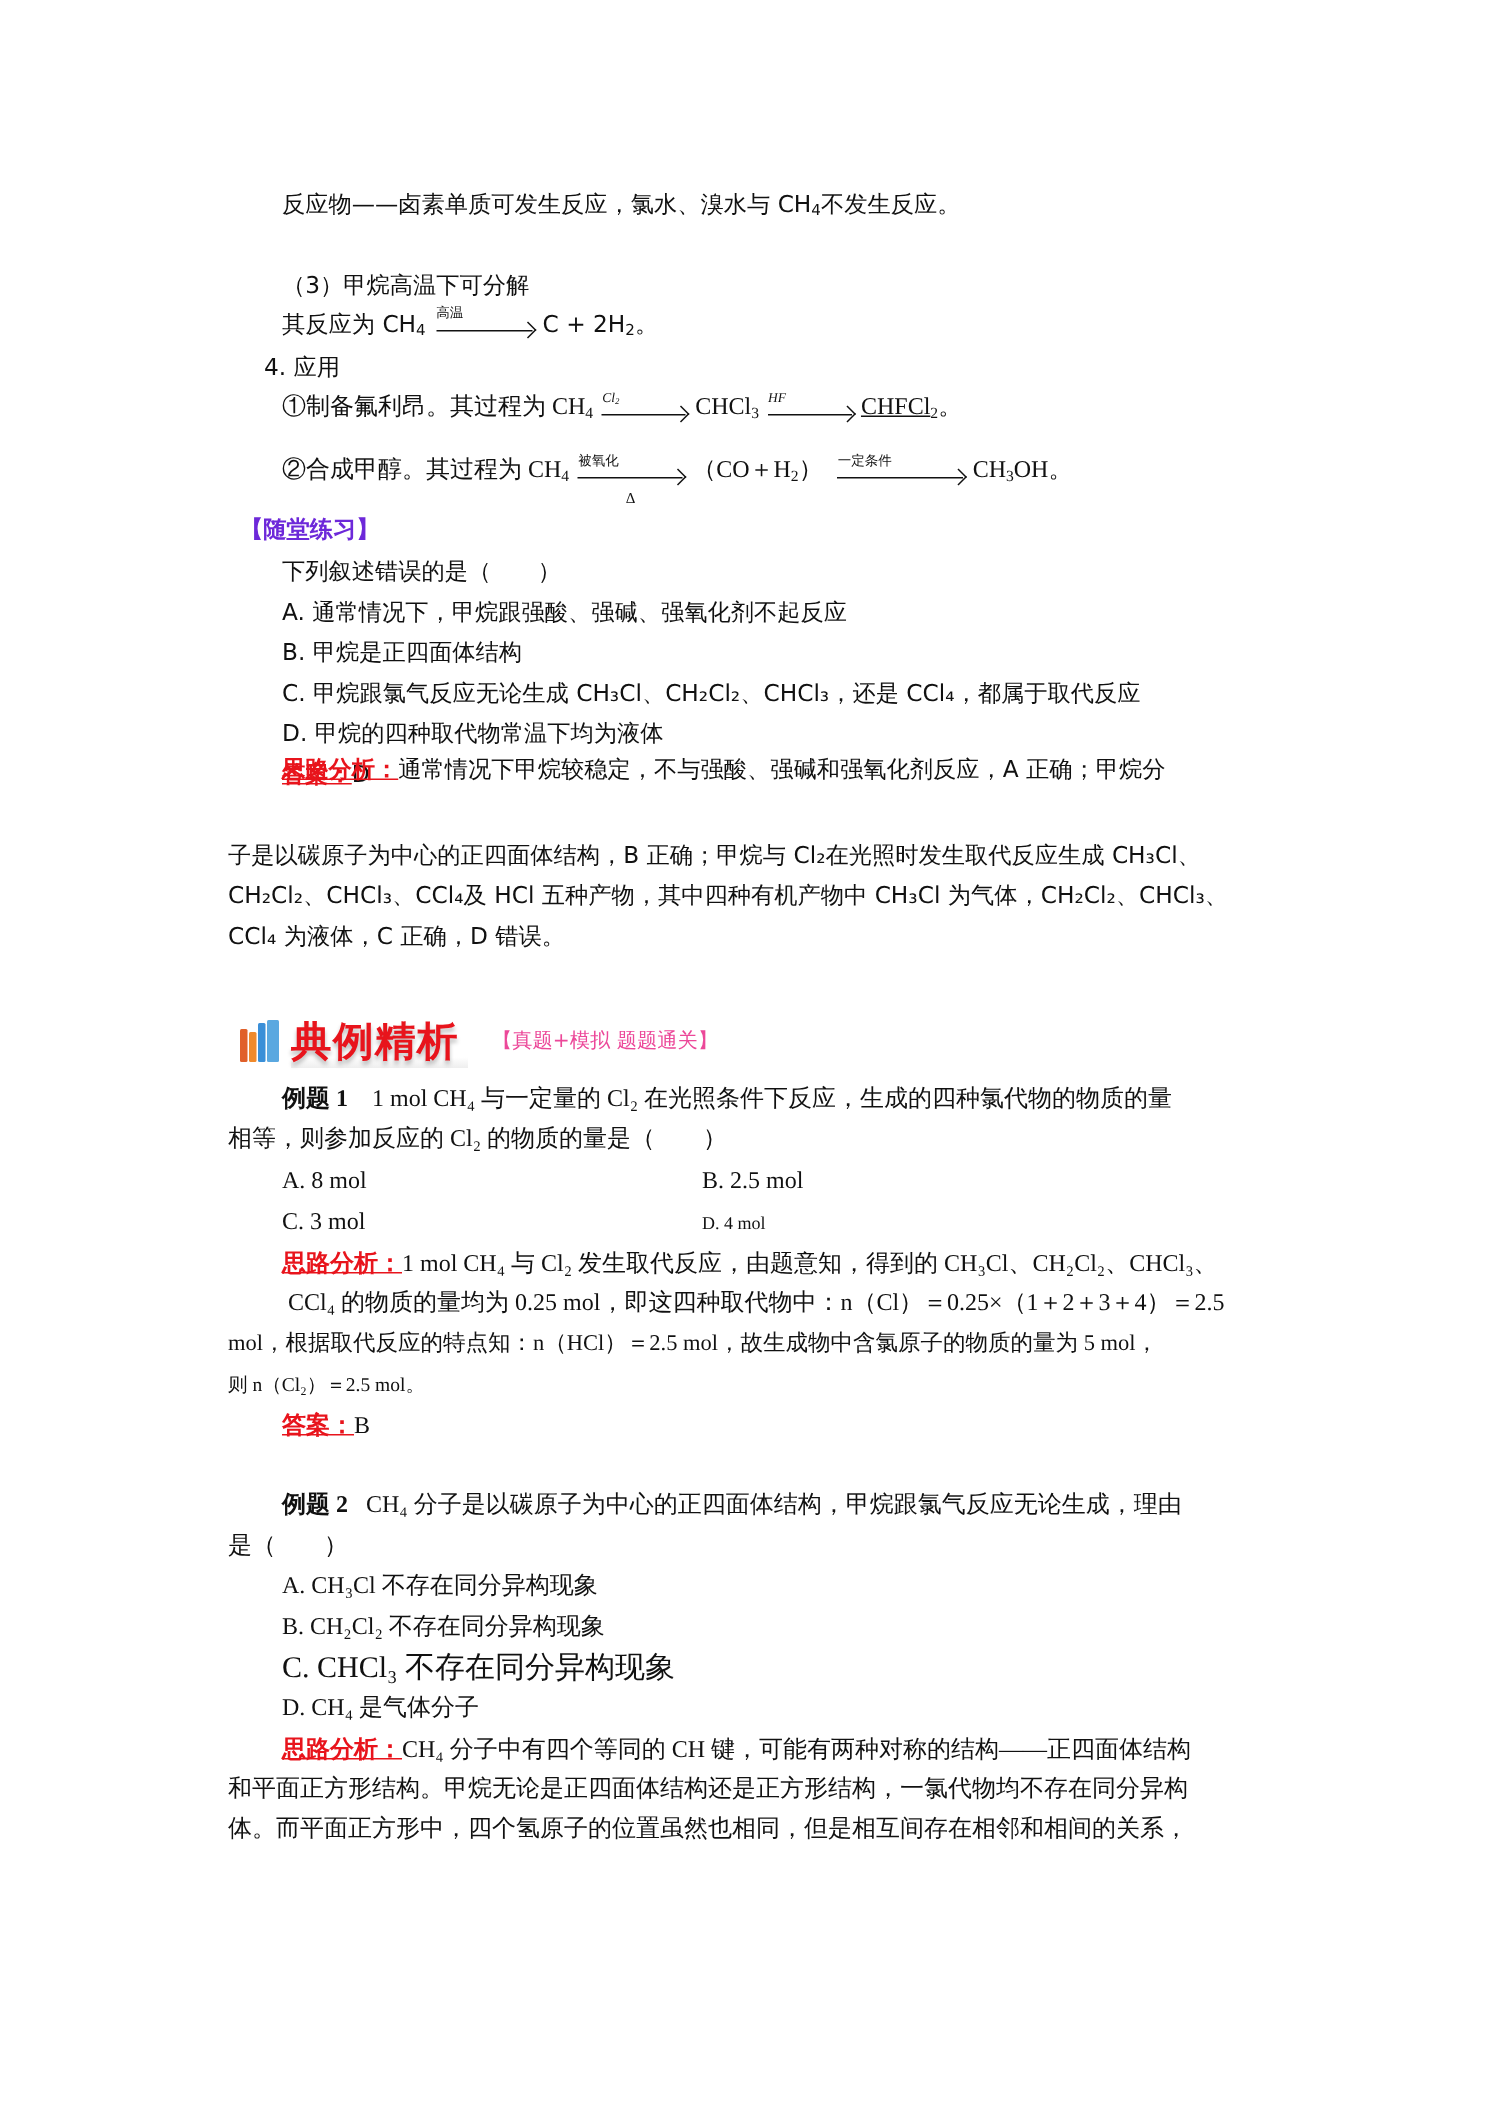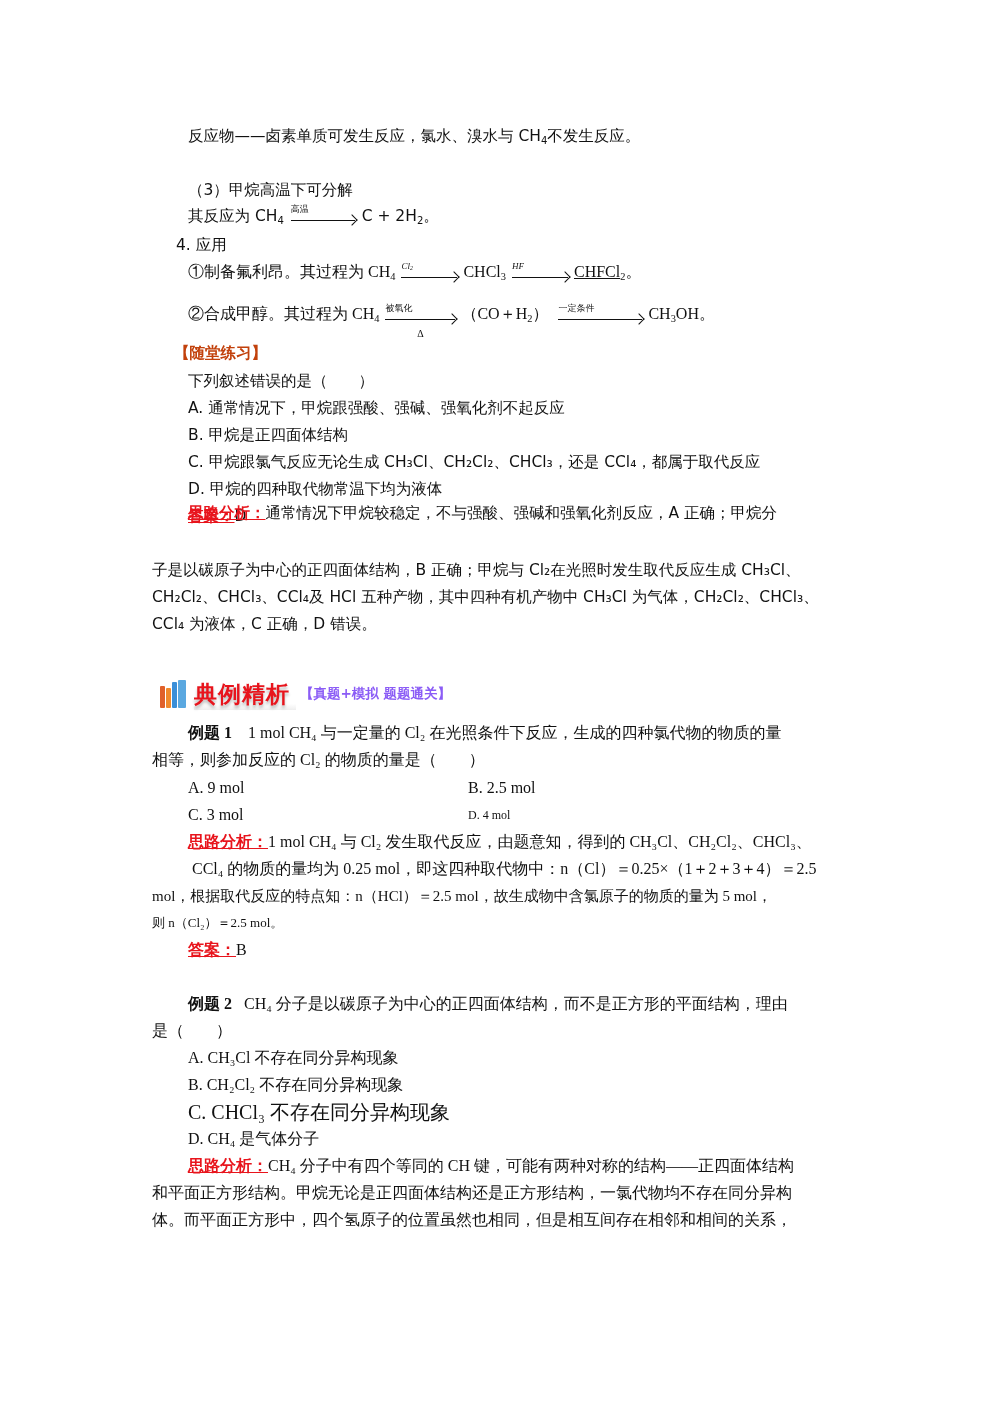--- a/index.html
+++ b/index.html
@@ -1,34 +1,34 @@
 <!DOCTYPE html>
 <html><head>
 <meta charset="utf-8">
 <style>
   html, body { margin: 0; padding: 0; background: #ffffff; }
   body { width: 1000px; height: 1414px; position: relative; overflow: hidden; color: #111; }
   .sans { font-family: "DejaVu Sans", "Liberation Sans", sans-serif; }
   .tnr { font-family: "Liberation Serif", "DejaVu Serif", serif; }
   .line { position: absolute; font-size: 15.5px; white-space: nowrap; line-height: 22px; }
   .red { color: #e8141c; font-weight: bold; text-decoration: underline; }
-  .blue { color: #c2410c; font-weight: bold; margin-left: 14px; }
+  .blue { color: #6d28d9; font-weight: bold; }
   sub { font-size: 0.65em; vertical-align: -0.25em; line-height: 0; }
   .arrow { display: inline-block; position: relative; vertical-align: middle; margin: 0 2px; }
   .arrow .shaft { display: block; height: 1px; background: #111; position: relative; top: 4px; }
   .arrow .shaft::after { content: ""; position: absolute; right: -1px; top: -4px; width: 7px; height: 7px; border-top: 1px solid #111; border-right: 1px solid #111; transform: rotate(45deg); }
   .arrow .above { position: absolute; left: 0; right: 0; top: -12px; font-size: 9px; line-height: 10px; }
   .arrow .above.it { font-style: italic; }
   .arrow .below { position: absolute; left: 0; right: 0; top: 14px; text-align: center; font-size: 10px; line-height: 10px; }
   .u { text-decoration: underline; }
   .banner { position: absolute; left: 160px; top: 673px; height: 42px; display: flex; align-items: center; }
   .books { display: flex; align-items: flex-end; gap: 1px; margin-right: 8px; }
   .bk { width: 5px; border-radius: 1px; }
-  .banner-title { font-family: "DejaVu Sans", sans-serif; font-weight: bold; font-size: 23px; color: #e8141c; letter-spacing: 1px; text-shadow: 0 3px 3px #bbb; padding-right: 6px; background: linear-gradient(#fff 0, #fff 80%, #eee 100%); }
-  .banner-sub { font-family: "DejaVu Sans", sans-serif; font-weight: bold; font-size: 13.5px; color: #8b5cf6; margin-left: 4px; }
+  .banner-title { font-family: "DejaVu Sans", sans-serif; font-weight: bold; font-size: 27px; color: #e8141c; letter-spacing: 1px; text-shadow: 0 3px 3px #bbb; padding-right: 6px; background: linear-gradient(#fff 0, #fff 80%, #eee 100%); }
+  .banner-sub { font-family: "DejaVu Sans", sans-serif; font-weight: normal; font-size: 13.5px; color: #ec4899; margin-left: 16px; }
 </style>
 </head>
 <body>
 
 <div class="line sans" style="left:188px; top:125px;">
   <span>反应物——卤素单质可发生反应，氯水、溴水与 CH</span><sub>4</sub><span>不发生反应。</span>
 </div>
 
 <div class="line sans" style="left:188px; top:179px;">（3）甲烷高温下可分解</div>
 <div class="line sans" style="left:188px; top:205px;">
@@ -77,36 +77,36 @@
     <div class="bk" style="height:28px; width:8px; background:#5aa8e0;"></div>
   </div>
   <span class="banner-title">典例精析</span>
   <span class="banner-sub">【真题+模拟 题题通关】</span>
 </div>
 
 <div class="line tnr" style="left:188px; top:722px; font-size:16px;">
   <b>例题 1</b>&nbsp;&nbsp;&nbsp;&nbsp;<span>1 mol CH₄ 与一定量的 Cl₂ 在光照条件下反应，生成的四种氯代物的物质的量</span>
 </div>
 <div class="line tnr" style="left:152px; top:749px; font-size:16px;">相等，则参加反应的 Cl₂ 的物质的量是（　　）</div>
-<div class="line tnr" style="left:188px; top:777px; font-size:16px;">A. 9 mol</div>
+<div class="line tnr" style="left:188px; top:777px; font-size:16px;">A. 8 mol</div>
 <div class="line tnr" style="left:468px; top:777px; font-size:16px;">B. 2.5 mol</div>
 <div class="line tnr" style="left:188px; top:804px; font-size:16px;">C. 3 mol</div>
 <div class="line tnr" style="left:468px; top:804px; font-size:12px;">D. 4 mol</div>
 <div class="line tnr" style="left:188px; top:831px; font-size:16px;">
   <span class="red sans">思路分析：</span><span>1 mol CH₄ 与 Cl₂ 发生取代反应，由题意知，得到的 CH₃Cl、CH₂Cl₂、CHCl₃、</span>
 </div>
 <div class="line tnr" style="left:152px; top:858px; font-size:16px;margin-left:40px;">CCl₄ 的物质的量均为 0.25 mol，即这四种取代物中：n（Cl）＝0.25×（1＋2＋3＋4）＝2.5</div>
 <div class="line tnr" style="left:152px; top:885px; font-size:15px;">mol，根据取代反应的特点知：n（HCl）＝2.5 mol，故生成物中含氯原子的物质的量为 5 mol，</div>
 <div class="line tnr" style="left:152px; top:912px; font-size:13px;">则 n（Cl₂）＝2.5 mol。</div>
 <div class="line tnr" style="left:188px; top:939px; font-size:16px;">
   <span class="red sans">答案：</span><span>B</span>
 </div>
 
 <div class="line tnr" style="left:188px; top:993px; font-size:16px;">
-  <b>例题 2</b>&nbsp;&nbsp;&nbsp;<span>CH₄ 分子是以碳原子为中心的正四面体结构，而不是正方形的平面结构，理由</span>
+  <b>例题 2</b>&nbsp;&nbsp;&nbsp;<span>CH₄ 分子是以碳原子为中心的正四面体结构，甲烷跟氯气反应无论生成，理由</span>
 </div>
 <div class="line tnr" style="left:152px; top:1020px; font-size:16px;">是（　　）</div>
 <div class="line tnr" style="left:188px; top:1047px; font-size:16px;">A. CH₃Cl 不存在同分异构现象</div>
 <div class="line tnr" style="left:188px; top:1074px; font-size:16px;">B. CH₂Cl₂ 不存在同分异构现象</div>
 <div class="line tnr" style="left:188px; top:1101px; font-size:20px;">C. CHCl₃ 不存在同分异构现象</div>
 <div class="line tnr" style="left:188px; top:1128px; font-size:16px;">D. CH₄ 是气体分子</div>
 <div class="line tnr" style="left:188px; top:1155px; font-size:16px;">
   <span class="red sans">思路分析：</span><span>CH₄ 分子中有四个等同的 CH 键，可能有两种对称的结构——正四面体结构</span>
 </div>
 <div class="line tnr" style="left:152px; top:1182px; font-size:16px;">和平面正方形结构。甲烷无论是正四面体结构还是正方形结构，一氯代物均不存在同分异构</div>

